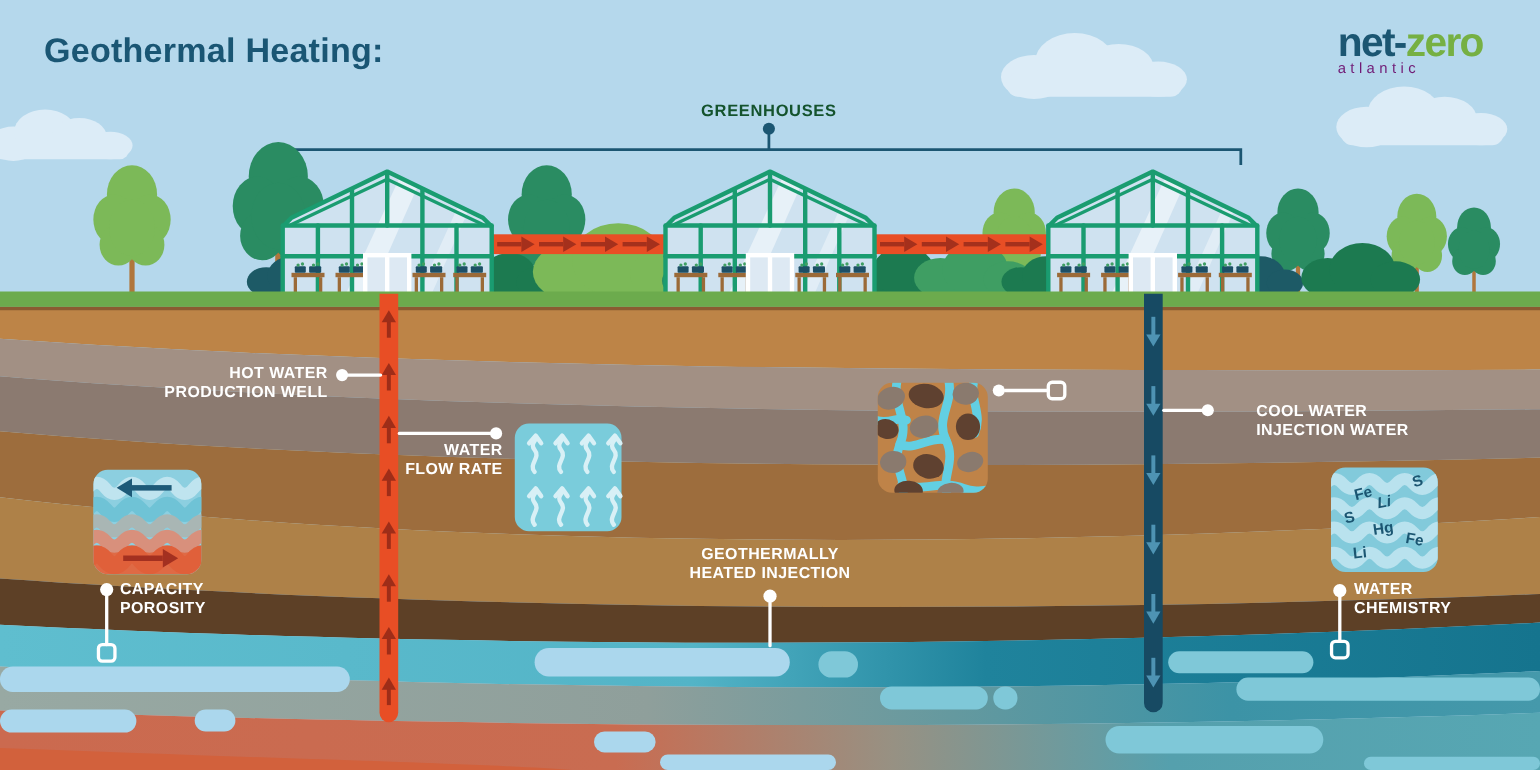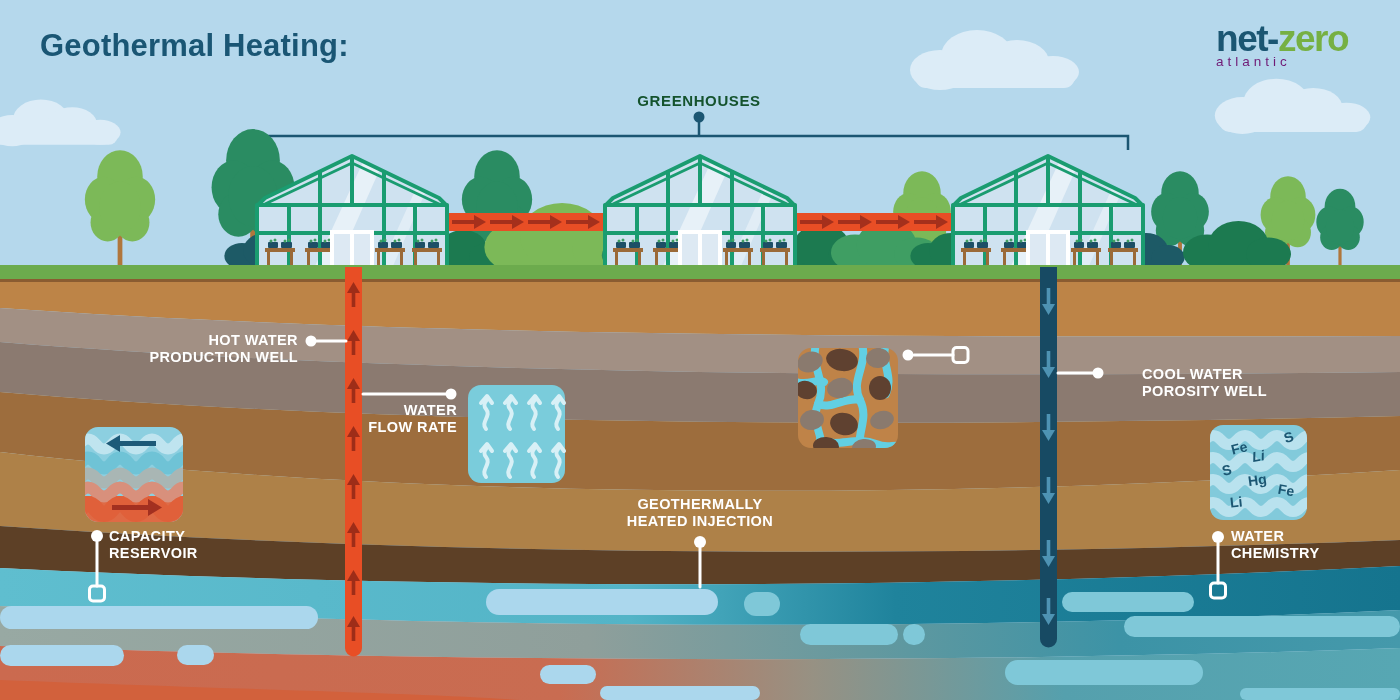--- a/index.html
+++ b/index.html
@@ -382,31 +382,31 @@
   </div>
 
   <div class="lbl r" style="left:307px;top:402px;width:150px;">
     <span>WATER</span>
     <span>FLOW RATE</span>
   </div>
 
 
   <div class="lbl" style="left:1114px;top:366px;width:180px;margin-left:28px;">
     <span>COOL WATER</span>
-    <span>POROSITY WELL</span>
+    <span>INJECTION WATER</span>
   </div>
 
   <div class="lbl c" style="left:590px;top:496px;width:220px;">
     <span>GEOTHERMALLY</span>
     <span>HEATED INJECTION</span>
   </div>
 
   <div class="lbl" style="left:109px;top:528px;width:140px;">
     <span>CAPACITY</span>
-    <span>RESERVOIR</span>
+    <span>POROSITY</span>
   </div>
 
   <div class="lbl" style="left:1231px;top:528px;width:140px;">
     <span>WATER</span>
     <span>CHEMISTRY</span>
   </div>
 
   <div>
     <span class="chem" style="left:1231px;top:440px;transform:rotate(-14deg);">Fe</span>
     <span class="chem" style="left:1284px;top:429px;transform:rotate(-18deg);">S</span>

